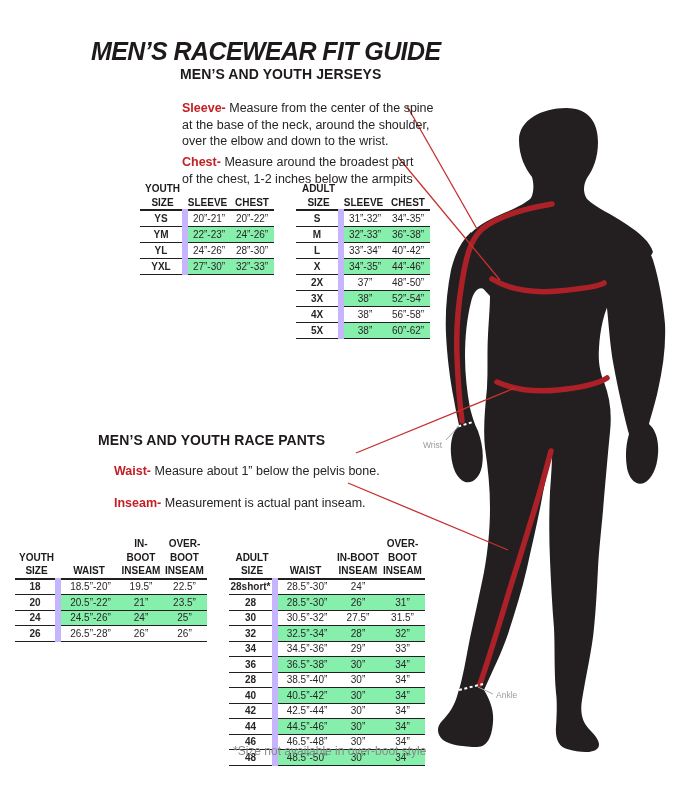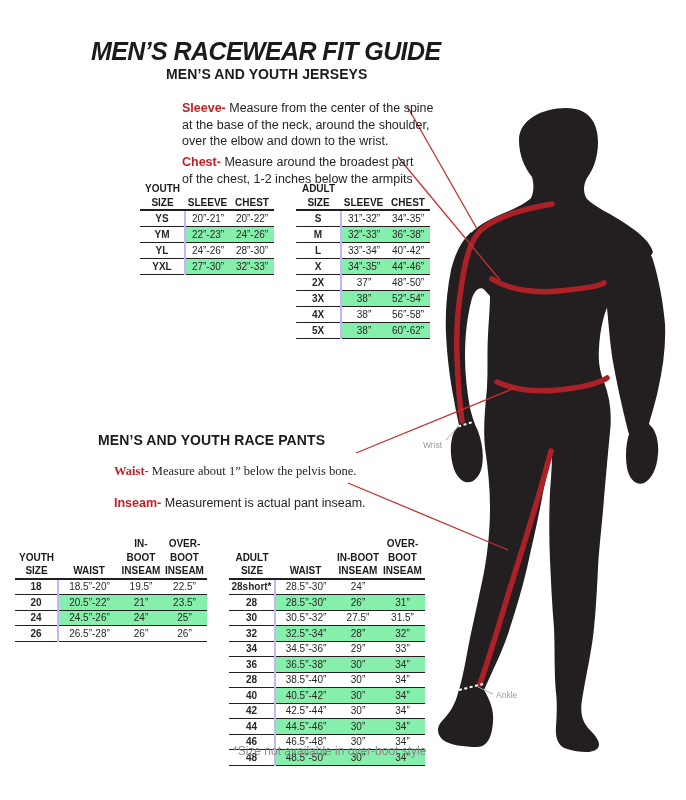--- a/index.html
+++ b/index.html
@@ -12,48 +12,48 @@
 
   .title{
     position:absolute;left:91px;top:20px;
     font-style:italic;font-weight:700;font-size:25px;letter-spacing:-0.6px;
     color:#1e1a1b;white-space:nowrap;z-index:1;
   }
   .section-h{
     position:absolute;font-weight:700;font-size:14px;letter-spacing:0.1px;
     color:#1e1a1b;white-space:nowrap;z-index:1;
   }
-  #jersey-h{left:166px;top:54px;}
+  #jersey-h{left:180px;top:54px;}
   #pants-h{left:98px;top:420px;}
 
   .desc{
     position:absolute;font-size:12.5px;line-height:1.32;color:#272324;z-index:1;margin:16px;
   }
   #sleeve-p{left:166px;top:84px;width:252px;}
   #chest-p{left:166px;top:138px;width:240px;}
-  #waist-p{left:98px;top:447px;white-space:nowrap;font-family:Liberation Serif, serif;}
+  #waist-p{left:98px;top:447px;white-space:nowrap;}
   #inseam-p{left:98px;top:479px;white-space:nowrap;}
   .red-term{color:#c32026;font-weight:700;}
 
   .footnote{
     position:absolute;left:233px;top:744px;font-size:12px;color:#8a8a8a;z-index:1;
   }
 
   table.fit-table{
     position:absolute;border-collapse:collapse;table-layout:fixed;z-index:1;
     background:transparent;
   }
   .fit-table th,.fit-table td{
     font-size:10px;text-align:center;padding:0;white-space:nowrap;overflow:hidden;
   }
   .fit-table thead th{
     font-weight:700;vertical-align:bottom;white-space:pre-line;line-height:1.35;
     padding-bottom:0;border-bottom:2px solid #231f20;color:#1e1a1b;
   }
-  .fit-table tbody th{font-weight:700;border-right:2px solid #c4b5fd;color:#1e1a1b;}
+  .fit-table tbody th{font-weight:700;border-right:6px solid #c4b5fd;color:#1e1a1b;}
   .fit-table tbody th,.fit-table tbody td{
     height:15px;border-bottom:1px solid #231f20;color:#2a2627;
   }
   .fit-table.dense tbody th,.fit-table.dense tbody td{height:14.5px;}
   .fit-table tbody tr.alt td{background:#86efac;}
 
   #youth-jerseys{left:140px;top:182px;width:134px;}
   #youth-jerseys thead th:nth-child(1){width:45px;}
   #youth-jerseys thead th:nth-child(2){width:45px;}
   #youth-jerseys thead th:nth-child(3){width:44px;}

